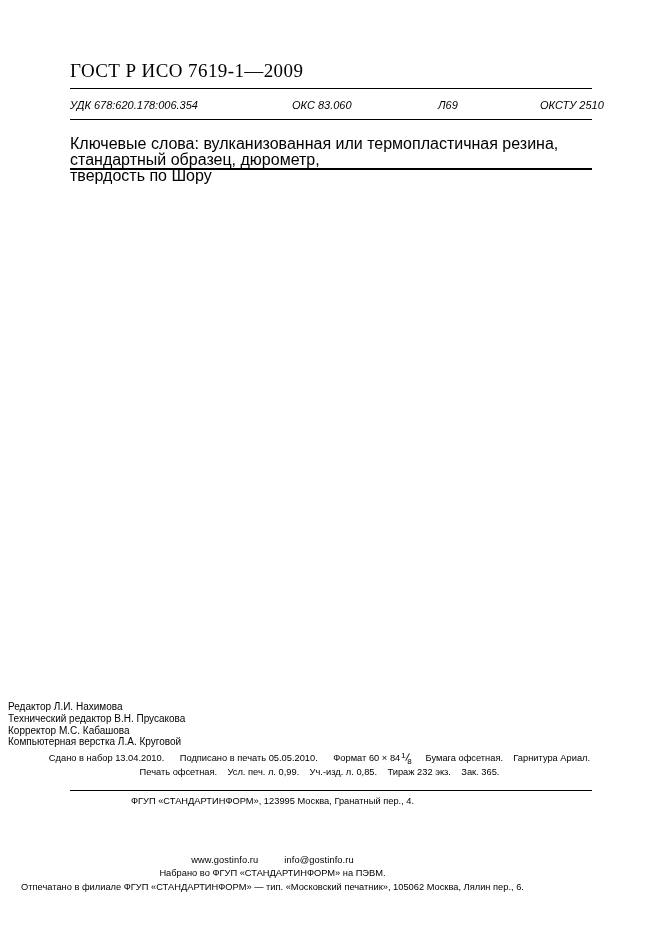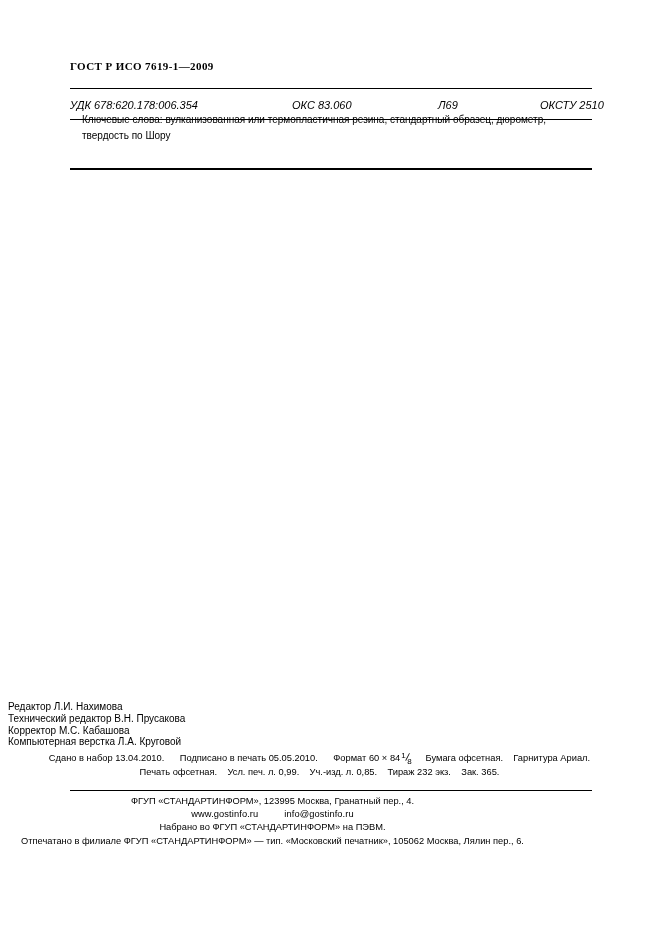--- a/index.html
+++ b/index.html
@@ -22,23 +22,23 @@
     height: 936px;
     background: #fff;
   }
 
   
   .doc-title {
     position: absolute;
     left: 70px;
     top: 60px;
     font-family: "Liberation Serif", serif;
-    font-size: 11px;
+    font-size: 19px;
     letter-spacing: 0.4px;
-    font-weight: 700;
+    font-weight: 400;
     white-space: nowrap;
   }
 
   .rule {
     position: absolute;
     left: 70px;
     width: 522px;
     background: #000;
   }
   .rule.thin { height: 1px; }
@@ -60,25 +60,24 @@
   }
   .code-udk { left: 0px; }
   .code-oks { left: 222px; }
   .code-l69 { left: 368px; }
   .code-oksu { left: 470px; }
 
   
   .keywords {
     position: absolute;
     left: 70px;
-    top: 112px;
+    top: 136px;
     width: 524px;
-    font-size: 10px;
+    font-size: 16px;
     line-height: 16px;
-    margin-left: 12px;
   }
 
   
   .credits {
     position: absolute;
     left: 8px;
     top: 701px;
     width: 661px;
     text-align: left;
     font-size: 10px;
@@ -128,20 +127,21 @@
     left: 0;
     top: 795px;
     width: 545px;
     text-align: center;
     font-size: 9.3px;
     line-height: 13.2px;
   }
   .publisher .ln { white-space: nowrap; }
   .publisher .web {
     letter-spacing: 0.1px;
+    margin-top: 46px;
   }
   .publisher .web .gap { display: inline-block; width: 26px; }
 </style>
 </head>
 <body>
 
 <div class="page">
 
   <div class="doc-title">ГОСТ Р ИСО 7619-1—2009</div>
 

